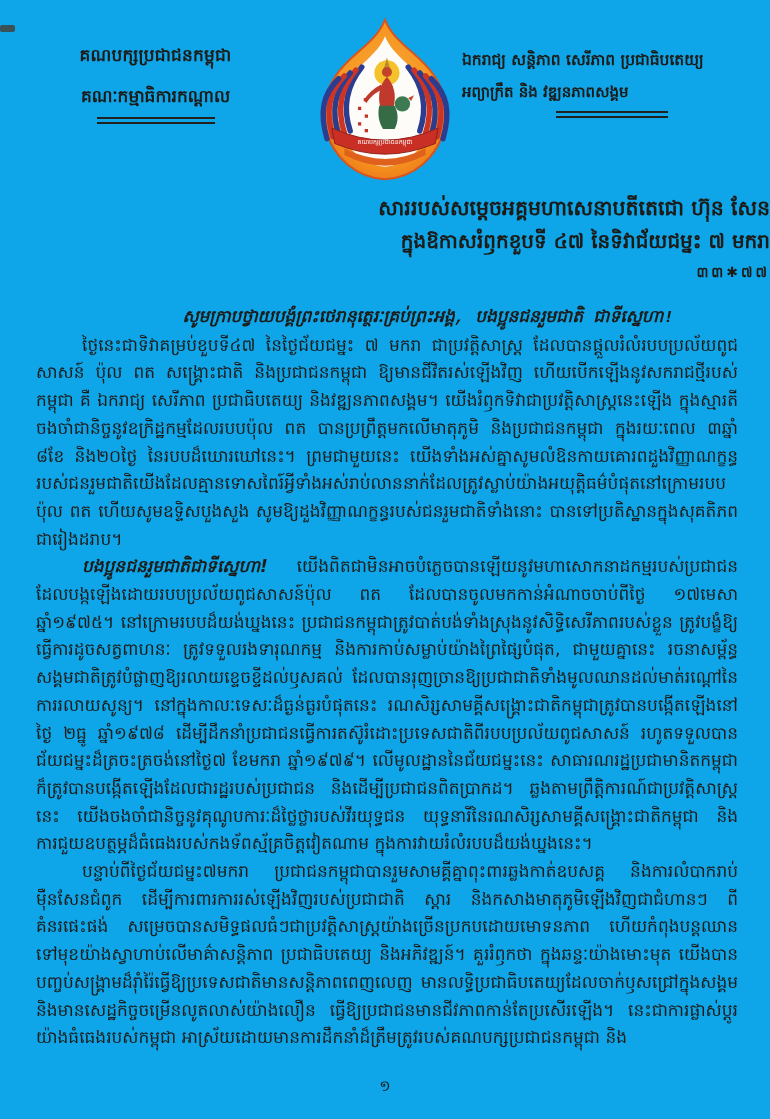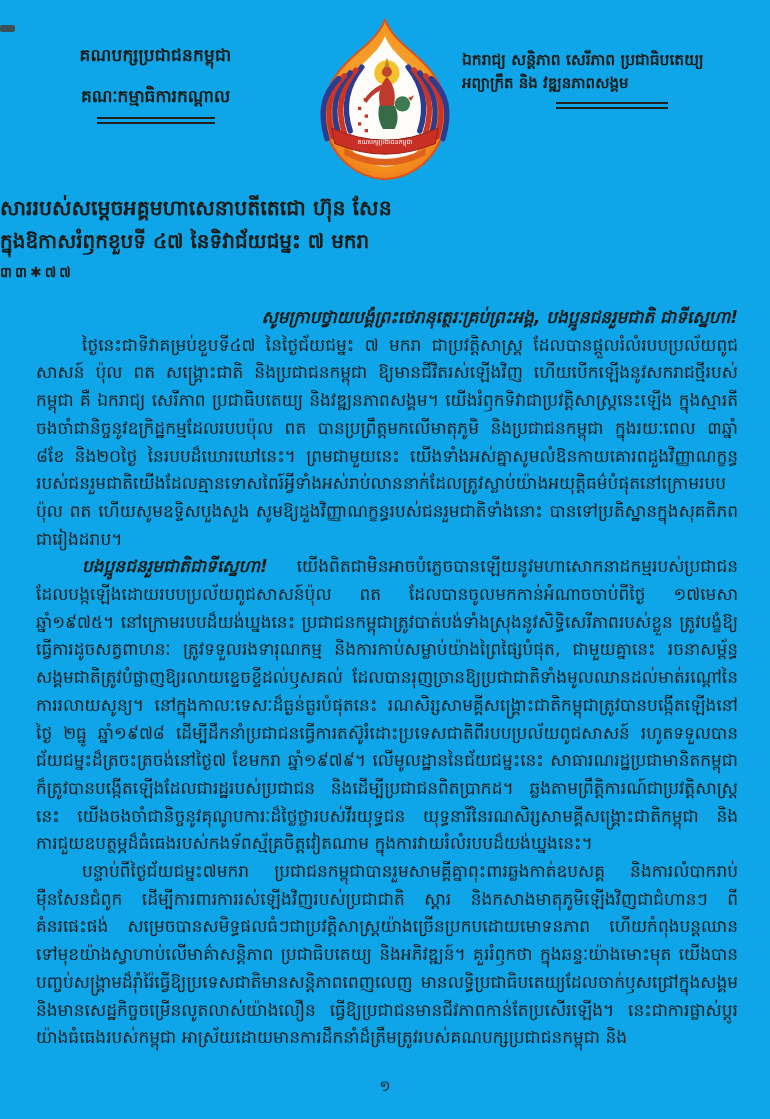--- a/index.html
+++ b/index.html
@@ -15,41 +15,41 @@
   .scan-smudge{
     position:absolute;left:0;top:25px;width:15px;height:7px;
     background:#43423e;border-radius:2px;opacity:.85;
   }
   
   .hdr-left{position:absolute;left:28px;top:44px;width:255px;text-align:center;}
   .hdr-left .l1{font-size:17px;font-weight:700;letter-spacing:.2px;}
   .hdr-left .l2{font-size:17px;font-weight:700;margin-top:16px;}
   .hdr-right{position:absolute;left:462px;top:50px;width:300px;text-align:left;}
   .hdr-right .l1{font-size:15.5px;font-weight:700;}
-  .hdr-right .l2{font-size:15px;font-weight:700;}
+  .hdr-right .l2{font-size:15px;font-weight:700;margin-top:9px;}
   .double-rule{
     height:3px;margin:7px auto 0;
     border-top:2px solid #23211d;border-bottom:2px solid #23211d;
   }
   .rule-left{width:118px;}
   .rule-right{width:112px;}
   .emblem{position:absolute;left:298px;top:14px;width:174px;height:172px;}
   
-  .title{position:absolute;left:0;top:192px;width:100%;text-align:left;font-weight:700;}
+  .title{position:absolute;left:0;top:192px;width:100%;text-align:right;font-weight:700;}
   .title .t1{font-size:20.5px;line-height:33px;}
   .title .t2{font-size:20px;line-height:33px;}
   .title .t3{font-size:20px;line-height:33px;}
   .ornament{font-size:14px;font-weight:700;letter-spacing:3px;margin-top:5px;}
   
   .content{
     position:absolute;left:36px;top:304px;width:702px;
     font-size:17px;line-height:27.7px;text-align:justify;
   }
   .content p{margin:0;text-indent:46px;}
-  .greeting{font-weight:700;font-style:italic;text-indent:82px !important;text-align:right;}
+  .greeting{font-weight:700;font-style:italic;text-indent:82px !important;text-align:center;font-family:Liberation Mono, monospace;}
   .lead{font-weight:700;font-style:italic;}
   .page-num{
     position:absolute;left:0;top:1076px;width:100%;
     text-align:center;font-size:15px;
   }
 </style>
 </head>
 <body>
 
 <div class="page">

